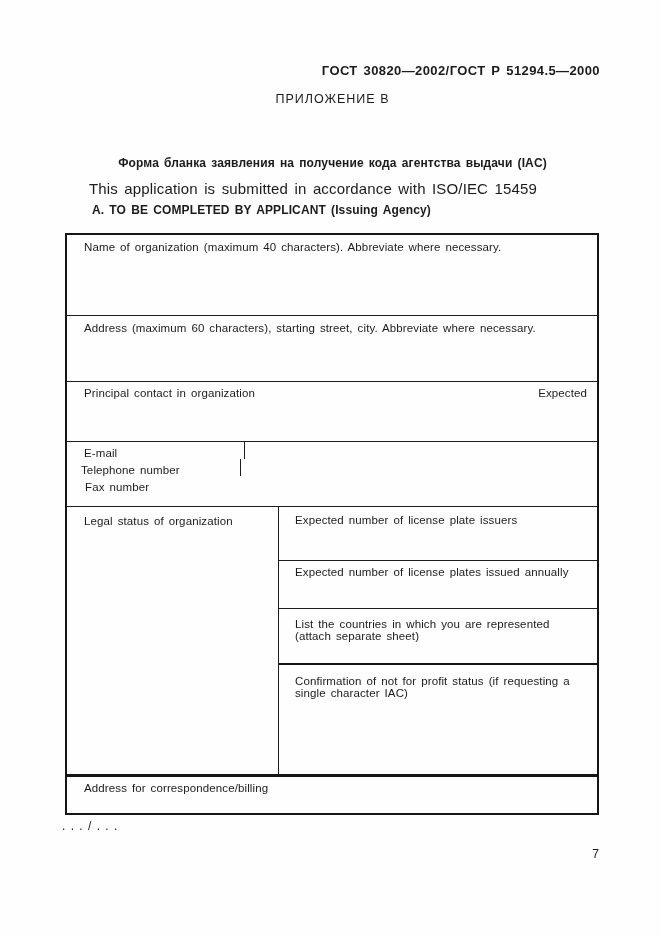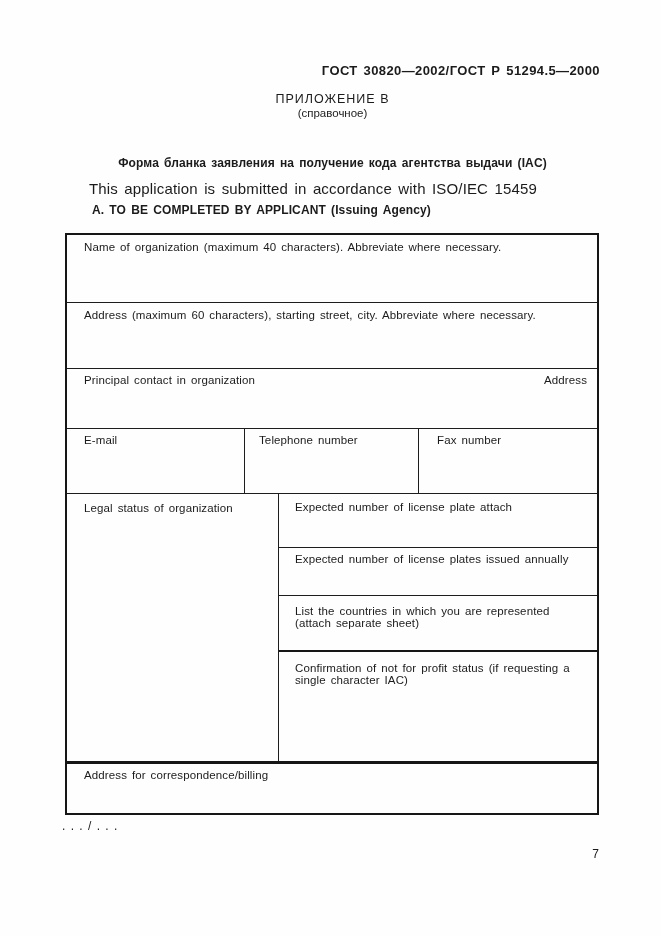--- a/index.html
+++ b/index.html
@@ -36,24 +36,24 @@
     position:absolute;top:203px;left:92px;font-weight:bold;font-size:12px;
   }
   .form-table{
     position:absolute;top:233px;left:65px;
     width:534px;height:582px;
     border:2px solid #161616;
     box-sizing:border-box;
     font-size:11.5px;
   }
   .row{box-sizing:border-box;border-bottom:1px solid #1d1d1d;}
-  .r1{height:68px;padding:6px 10px 0 17px;}
+  .r1{height:81px;padding:6px 10px 0 17px;}
   .r2{height:66px;padding:6px 10px 0 17px;}
   .r3{height:60px;display:flex;justify-content:space-between;padding:5px 10px 0 17px;}
-  .r4{height:65px;display:flex;padding:0;}
+  .r4{height:65px;display:flex;padding:0;flex-direction:column;}
   .r5{height:270px;display:flex;padding:0;border-bottom:3px solid #161616;}
   .r6{height:53px;border-bottom:none;padding:5px 10px 0 17px;}
   .cell{box-sizing:border-box;}
   .c-email{width:178px;border-right:1px solid #1d1d1d;padding:5px 8px 0 17px;}
   .c-tel{width:174px;border-right:1px solid #1d1d1d;padding:5px 8px 0 14px;}
   .c-fax{flex:1;padding:5px 8px 0 18px;}
   .c-legal{width:212px;border-right:1px solid #1d1d1d;padding:8px 8px 0 17px;}
   .c-stack{flex:1;display:flex;flex-direction:column;}
   .sub{box-sizing:border-box;border-bottom:1px solid #1d1d1d;padding:8px 8px 0 16px;}
   .s1{height:56px;}
@@ -69,62 +69,61 @@
   }
 </style>
 </head>
 <body>
 
 <div class="page">
 
   <div class="gost-header txt">ГОСТ 30820—2002/ГОСТ Р 51294.5—2000</div>
 
   <div class="annex">ПРИЛОЖЕНИЕ В</div>
-  <div class="annex-sub">(справочное)</div>
 
   <div class="form-title txt">Форма бланка заявления на получение кода агентства выдачи (IAC)</div>
 
   <div class="intro txt">This application is submitted in accordance with ISO/IEC 15459</div>
 
   <div class="section-a txt">A.  TO BE COMPLETED BY APPLICANT (Issuing Agency)</div>
 
   <div class="form-table">
 
     <div class="row r1">
       <span class="txt">Name of organization (maximum 40 characters). Abbreviate where necessary.</span>
     </div>
 
     <div class="row r2">
       <span class="txt">Address (maximum 60 characters), starting street, city. Abbreviate where necessary.</span>
     </div>
 
     <div class="row r3">
       <span class="txt">Principal contact in organization</span>
-      <span class="txt">Address</span>
+      <span class="txt">Expected</span>
     </div>
 
     <div class="row r4">
       <div class="cell c-email">
         <span class="txt">E-mail</span>
       </div>
       <div class="cell c-tel">
         <span class="txt">Telephone number</span>
       </div>
       <div class="cell c-fax">
         <span class="txt">Fax number</span>
       </div>
     </div>
 
     <div class="row r5">
       <div class="cell c-legal">
         <span class="txt">Legal status of organization</span>
       </div>
       <div class="c-stack">
         <div class="sub s2">
-          <span class="txt">Expected number of license plate attach</span>
+          <span class="txt">Expected number of license plate issuers</span>
         </div>
         <div class="sub s3">
           <span class="txt">Expected number of license plates issued annually</span>
         </div>
         <div class="sub s4">
           <span class="txt">List the countries in which you are represented (attach separate sheet)</span>
         </div>
         <div class="sub s5">
           <span class="txt">Confirmation of not for profit status (if requesting a single character IAC)</span>
         </div>

